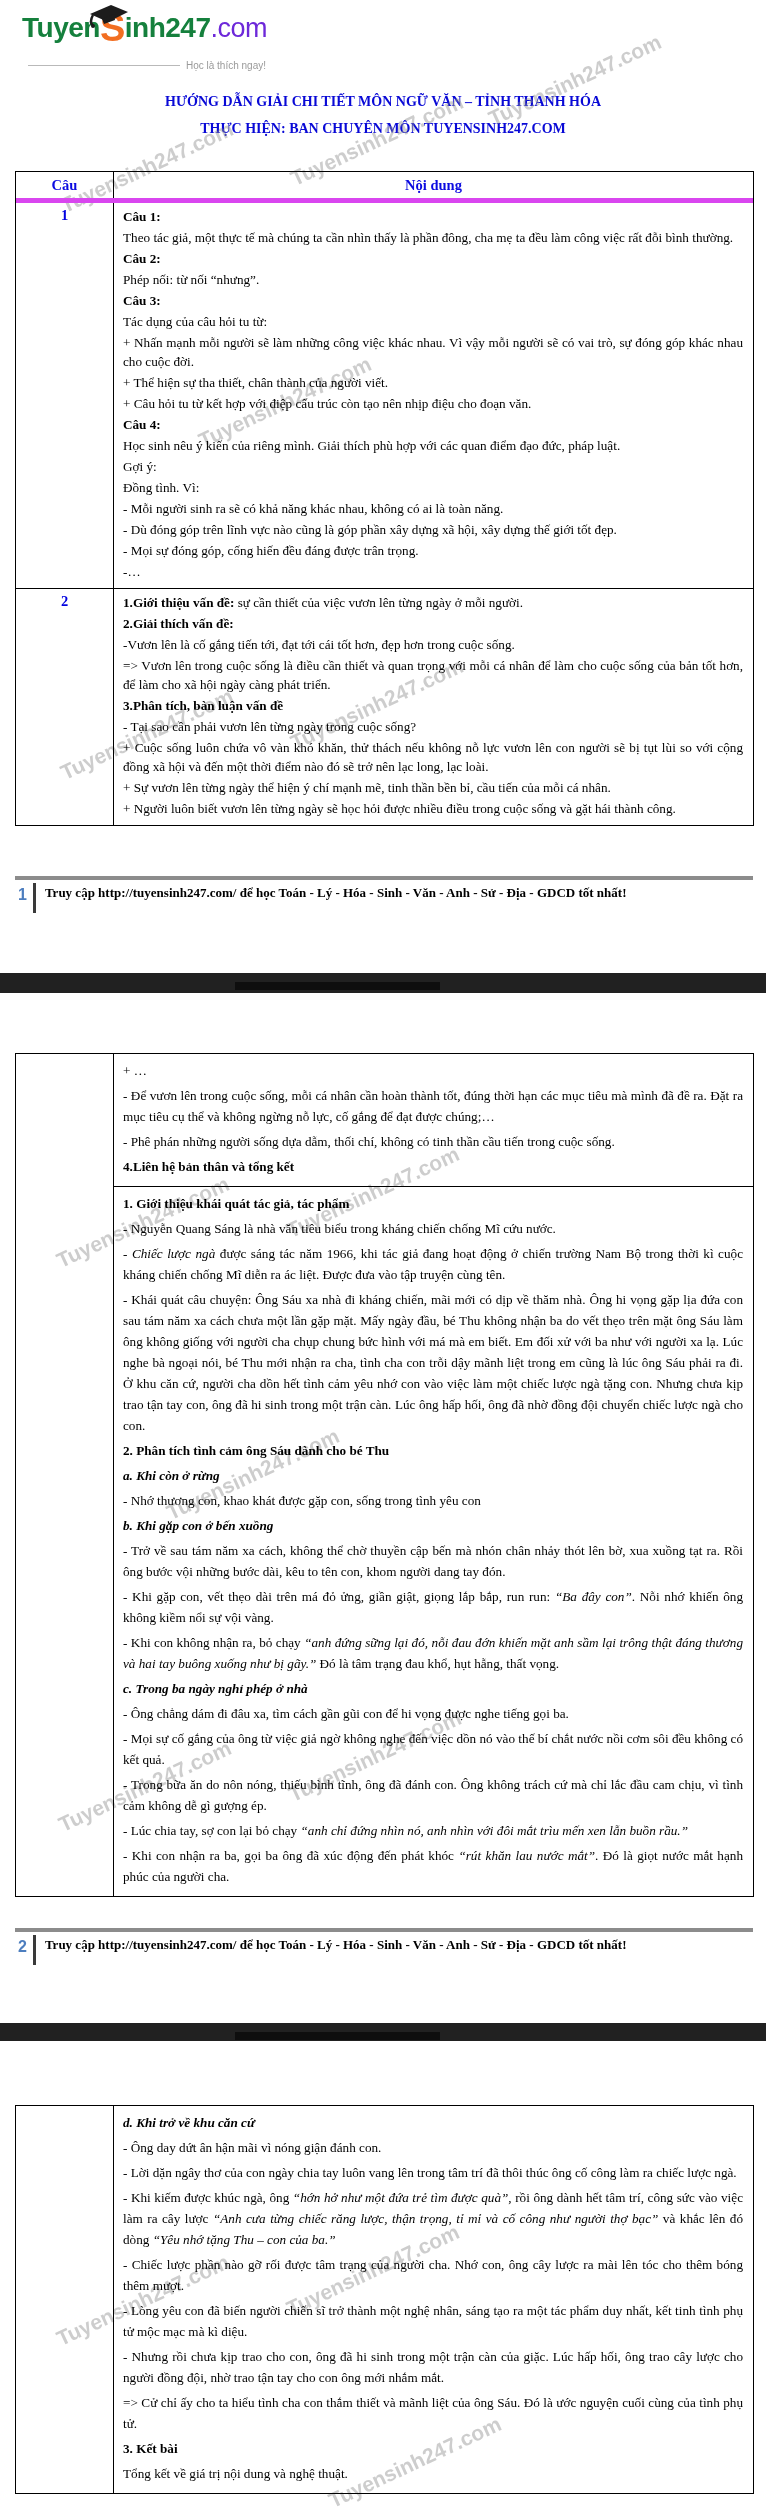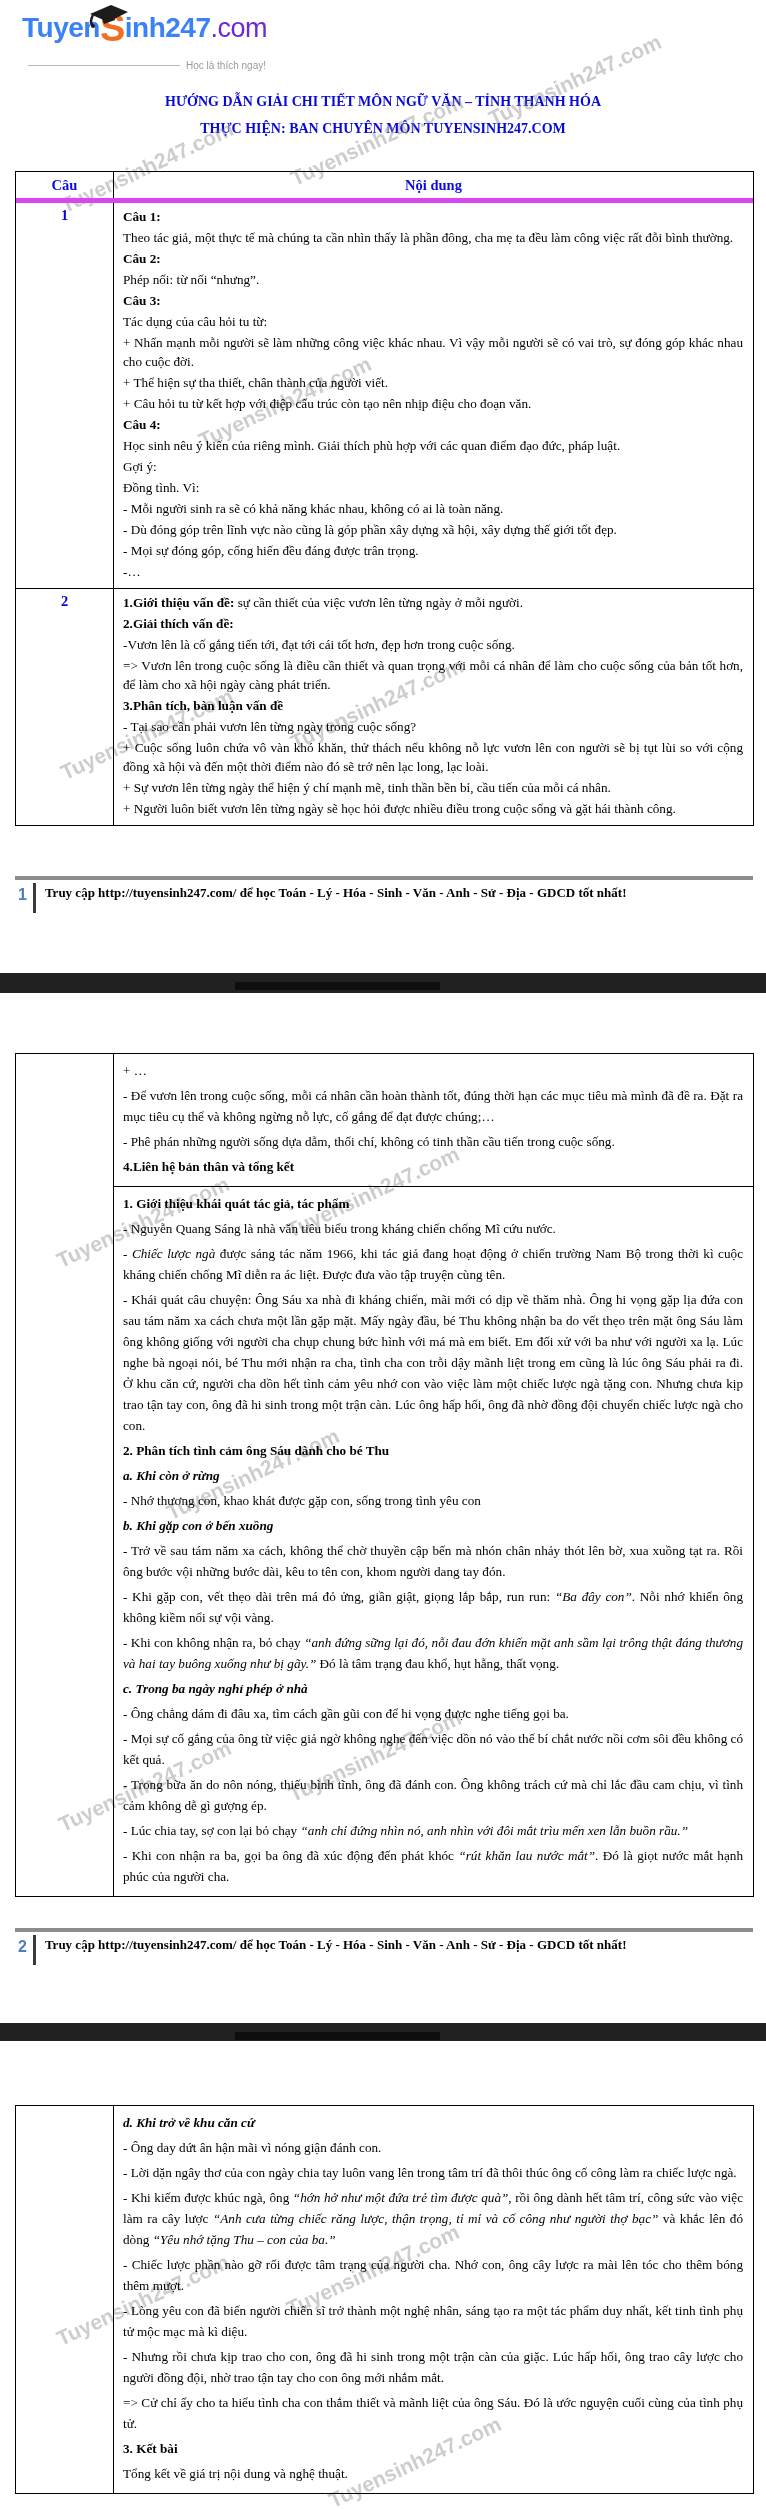--- a/index.html
+++ b/index.html
@@ -2,21 +2,21 @@
 <html><head>
 <meta charset="utf-8">
 <style>
   html,body{margin:0;padding:0;background:#fff;}
   .page{position:relative;width:766px;height:2509px;background:#ffffff;overflow:hidden;
         font-family:"Liberation Serif","DejaVu Serif",serif;color:#000;}
 
   
   .logo{position:absolute;left:22px;top:12px;font-family:"Liberation Sans","DejaVu Sans",sans-serif;
         font-weight:bold;font-size:28px;letter-spacing:-0.5px;white-space:nowrap;}
-  .lg-blue{color:#3b82f6;}
+  .lg-blue{color:#15803d;}
   .lg-s{color:#f26e21;font-size:38px;line-height:0;vertical-align:-4px;}
   .lg-com{color:#6d28d9;font-weight:normal;font-size:27px;}
   .cap{position:absolute;left:62px;top:-10px;}
   .tagline{position:absolute;left:28px;top:60px;width:238px;display:flex;align-items:center;gap:6px;
         color:#9a9a9a;font-size:10px;font-family:"Liberation Sans","DejaVu Sans",sans-serif;}
   .tagline-line{flex:1;height:1px;background:#b9b9b9;}
 
   
   .title1,.title2{position:absolute;left:0;width:766px;text-align:center;color:#0909d6;
         font-weight:bold;font-size:14px;}

